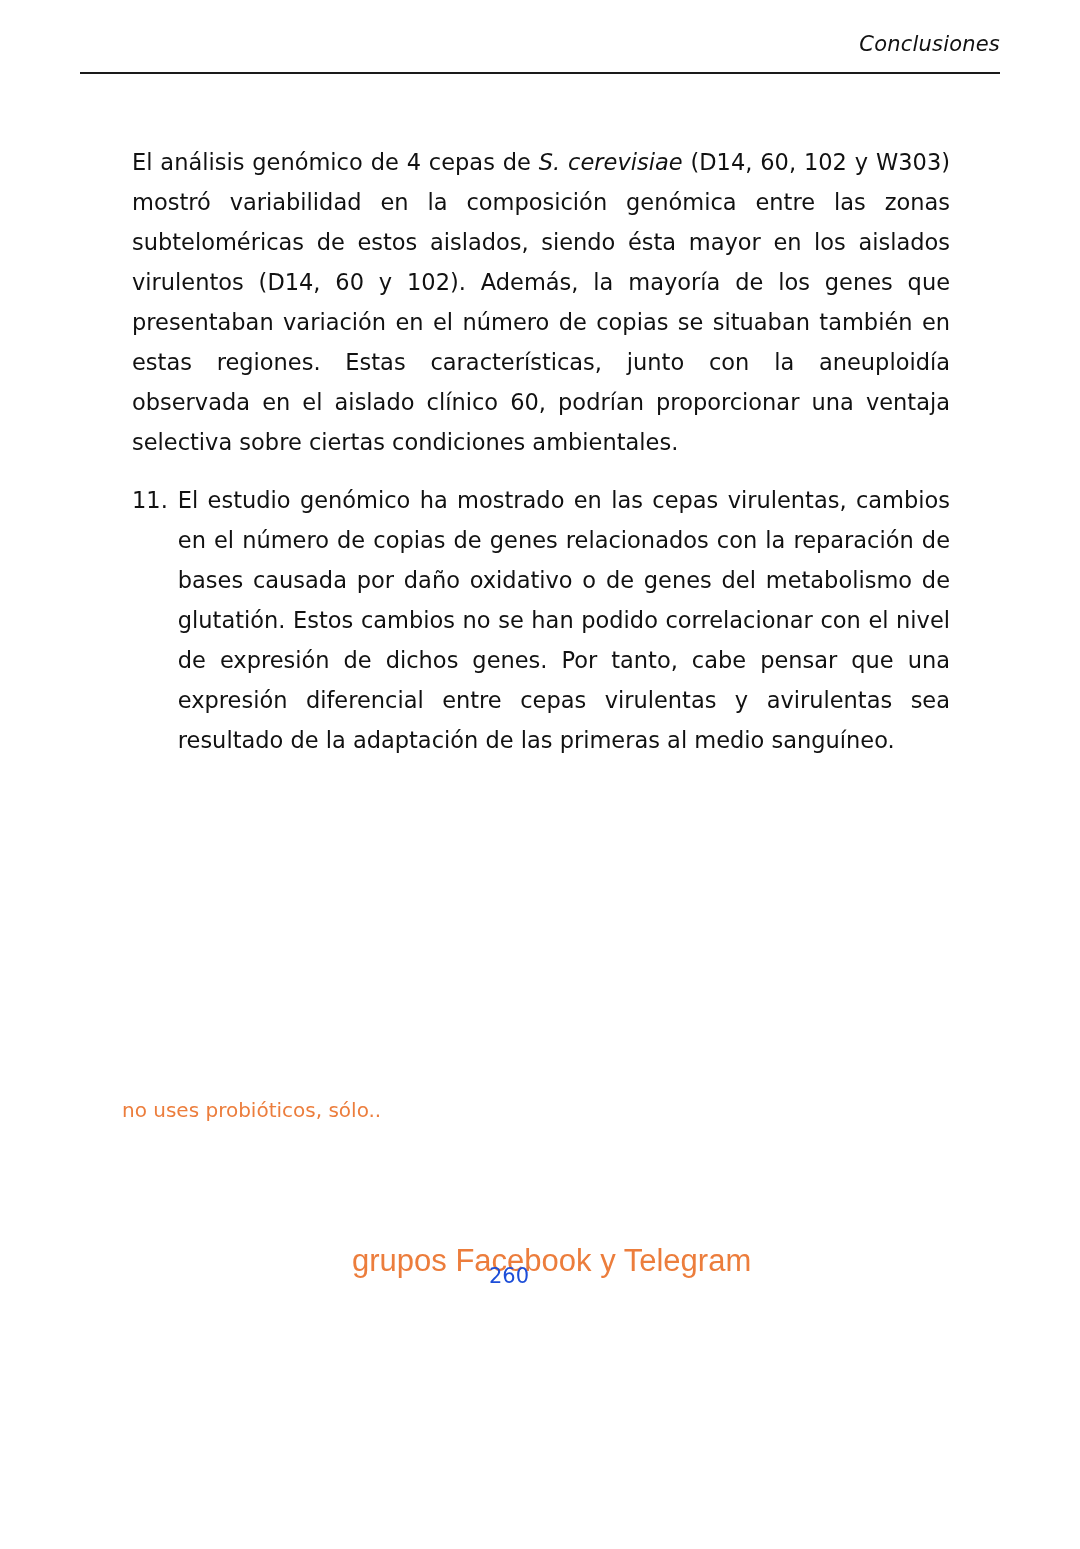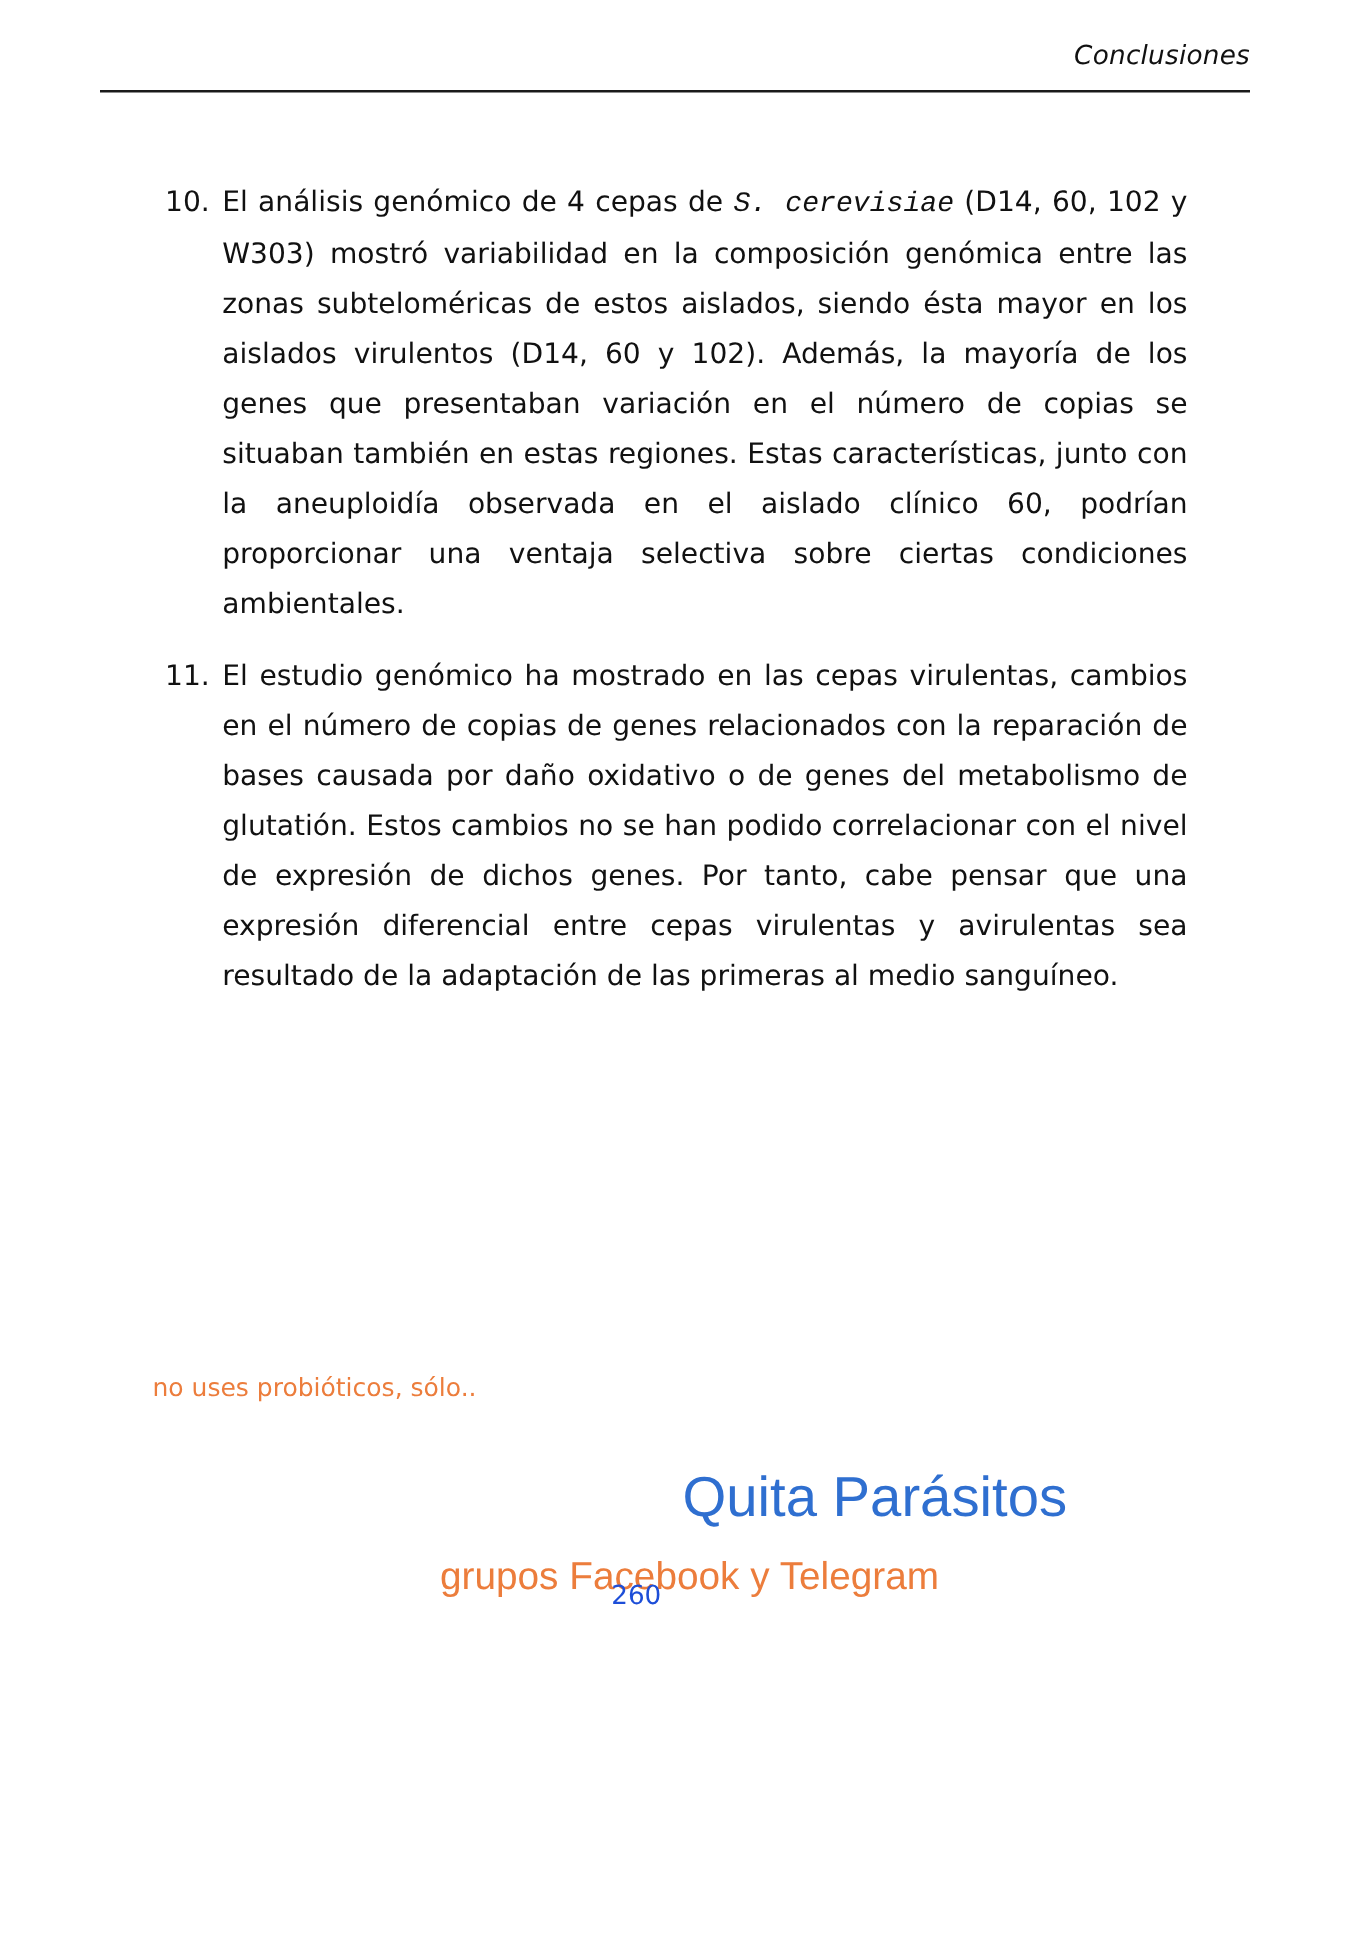--- a/index.html
+++ b/index.html
@@ -82,21 +82,21 @@
     color: #111;
   }
   .list-body {
     flex: 1 1 auto;
     font-size: 22.5px;
     line-height: 40px;
     text-align: justify;
     color: #111;
     hyphens: none;
   }
-  .italic { font-style: italic; font-family: Liberation Mono, monospace; }
+  .italic { font-style: italic; }
 
   
   .promo-line1 {
     position: absolute;
     top: 1098px;
     left: 122px;
     font-size: 20px;
     color: #ec7d3c;
     font-family: "DejaVu Sans", sans-serif;
     white-space: nowrap;
@@ -142,36 +142,34 @@
 
   <div class="header">
     <div class="header-title">Conclusiones</div>
     <div class="header-rule"></div>
   </div>
 
   <div class="content">
 
 
     <div class="list-item">
-      <div class="list-marker">10.</div>
       <div class="list-body">
         <span>El análisis genómico de 4 cepas de </span><span class="italic">S. cerevisiae</span><span> (D14, 60, 102 y W303) mostró variabilidad en la composición genómica entre las zonas subteloméricas de estos aislados, siendo ésta mayor en los aislados virulentos (D14, 60 y 102). Además, la mayoría de los genes que presentaban variación en el número de copias se situaban también en estas regiones. Estas características, junto con la aneuploidía observada en el aislado clínico 60, podrían proporcionar una ventaja selectiva sobre ciertas condiciones ambientales.</span>
       </div>
     </div>
 
     <div class="list-item">
       <div class="list-marker">11.</div>
       <div class="list-body">
         <span>El estudio genómico ha mostrado en las cepas virulentas, cambios en el número de copias de genes relacionados con la reparación de bases causada por daño oxidativo o de genes del metabolismo de glutatión. Estos cambios no se han podido correlacionar con el nivel de expresión de dichos genes. Por tanto, cabe pensar que una expresión diferencial entre cepas virulentas y avirulentas sea resultado de la adaptación de las primeras al medio sanguíneo.</span><span class="italic"></span><span></span>
       </div>
     </div>
 
   </div>
 
   <div class="promo-line1">no uses probióticos, sólo..</div>
-  <div class="promo-brand">Quita Parásitos</div>
   <div class="promo-line2">grupos Facebook y Telegram</div>
 
   <div class="footer">
     <span class="page-number">260</span>
   </div>
 
 </div>
 
 </body></html>

